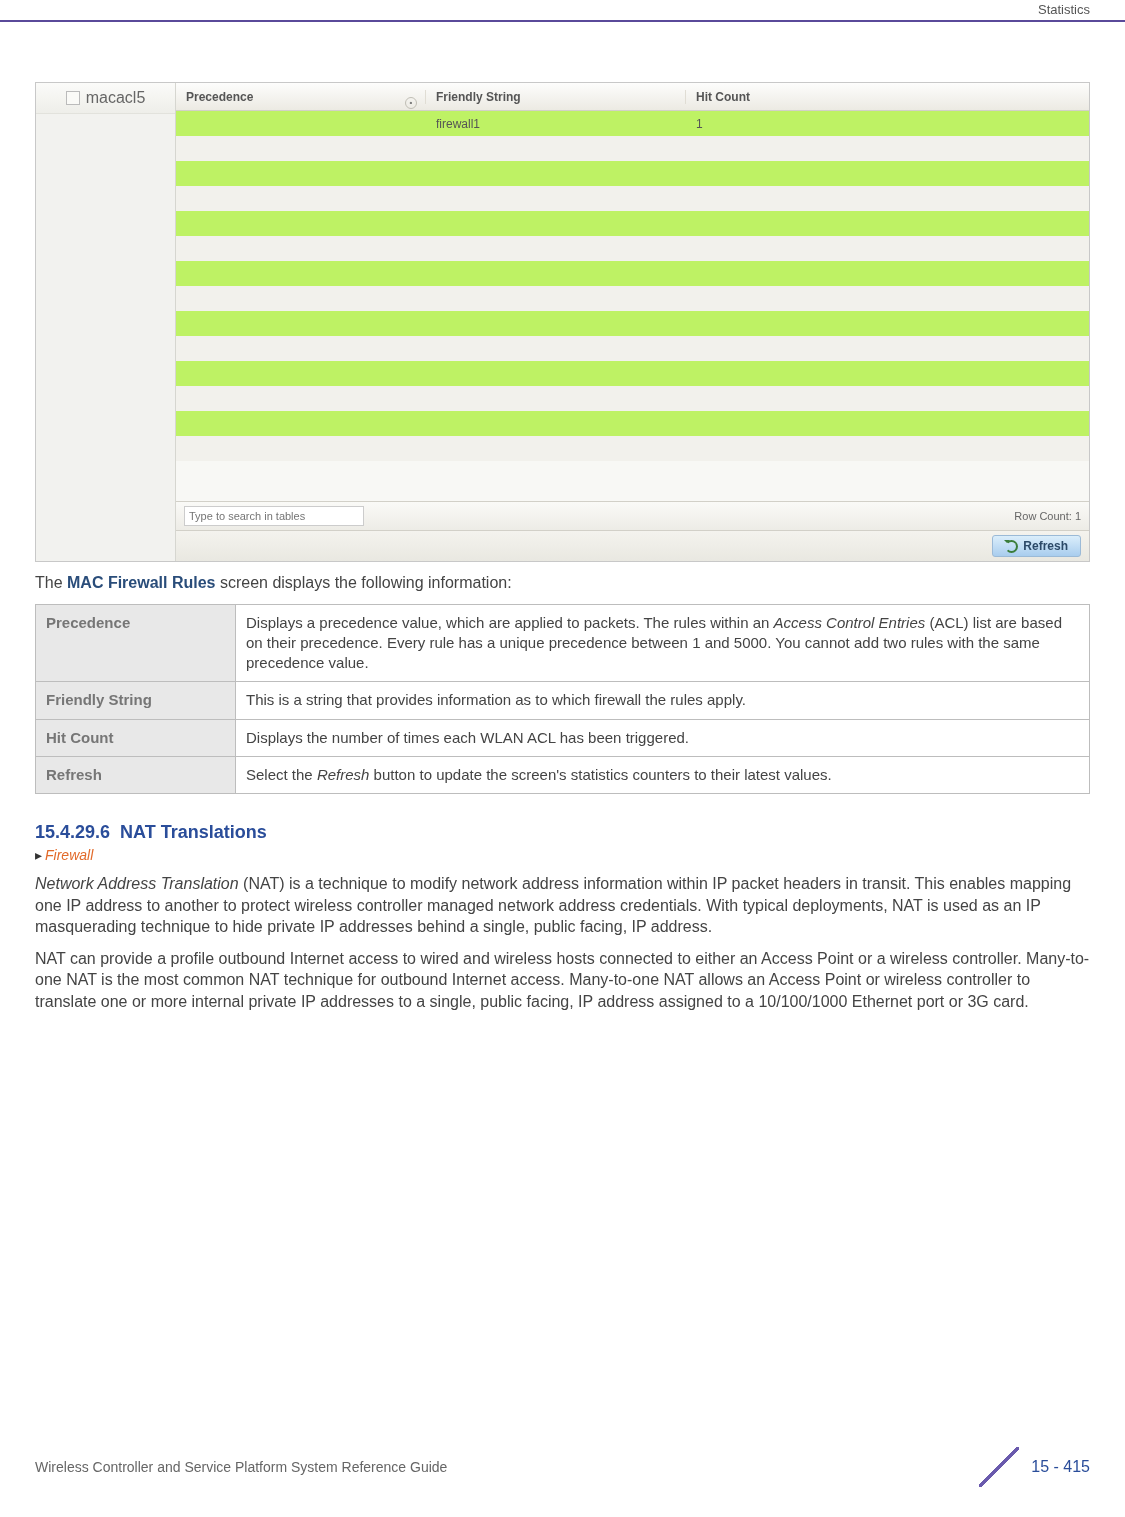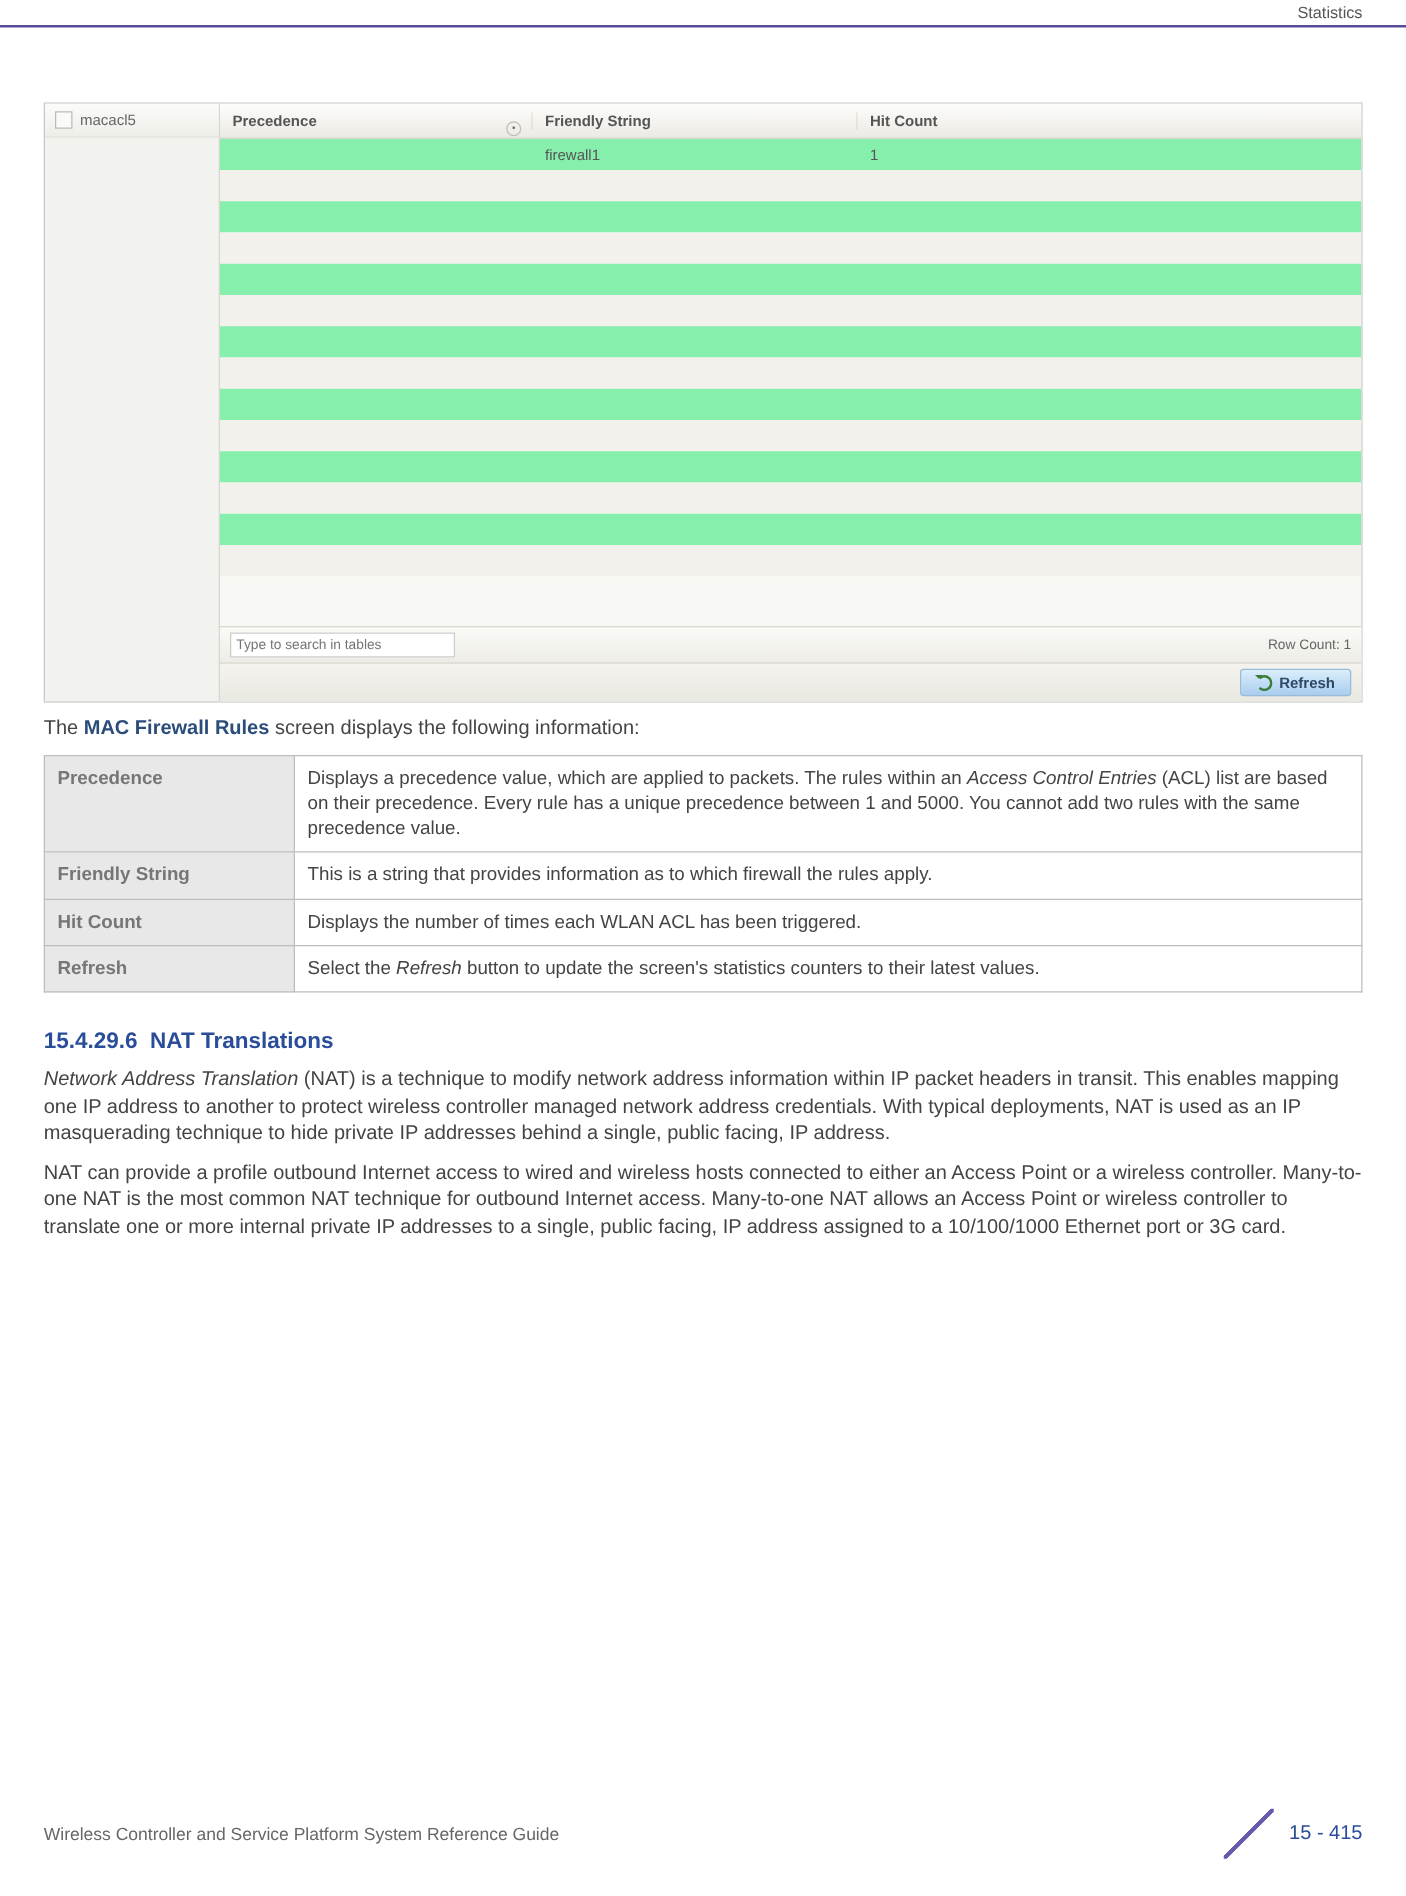--- a/index.html
+++ b/index.html
@@ -43,22 +43,23 @@
       border-right: 1px solid #d6d6d0;
       background: #f2f2ef;
     }
     .app-sidebar-item {
       display: flex;
       align-items: center;
       gap: 6px;
       padding: 6px 8px;
       border-bottom: 1px solid #e2e2dc;
       color: #666;
-      font-size: 12px;
+      font-size: 16px;
       background: linear-gradient(#fbfbf9,#eeeee9);
+      justify-content: center;
     }
     .app-sidebar-item .sq {
       width: 14px; height: 14px;
       border: 1px solid #bbb;
       background: #fafaf7;
       display: inline-block;
     }
     .app-main {
       flex: 1;
       display: flex;
@@ -92,21 +93,21 @@
     }
     .app-table-body {
       flex: 1;
       overflow: hidden;
       position: relative;
     }
     .app-row {
       display: flex;
       height: 25px;
       align-items: center;
-      background: #86efac;
+      background: #bef264;
     }
     .app-row:nth-child(even) { background: #f2f1ec; }
     .app-row .cell-prec { width: 250px; padding-left: 10px; }
     .app-row .cell-friend { width: 260px; padding-left: 10px; }
     .app-row .cell-hit { flex:1; padding-left: 10px; }
     .app-bottom {
       border-top: 1px solid #d2d0c8;
       background: #f3f2ed;
     }
     .app-search-row {
@@ -402,20 +403,23 @@
         <span>Select the </span><span class="italic">Refresh</span><span> button to update the screen's statistics counters to their latest values.</span>
       </td>
     </tr>
   </tbody>
     </table>
 
   <div class="section-head">
     <span>15.4.29.6</span>&nbsp;
     <span>NAT Translations</span>
   </div>
+  <div class="breadcrumb">
+    <span class="arrow">▸</span><span>Firewall</span>
+  </div>
 
   <p class="body">
     <span class="italic">Network Address Translation</span><span> (NAT) is a technique to modify network address information within IP packet headers in transit. This enables mapping one IP address to another to protect wireless controller managed network address credentials. With typical deployments, NAT is used as an IP masquerading technique to hide private IP addresses behind a single, public facing, IP address.</span>
   </p>
 
   <p class="body">NAT can provide a profile outbound Internet access to wired and wireless hosts connected to either an Access Point or a wireless controller. Many-to-one NAT is the most common NAT technique for outbound Internet access. Many-to-one NAT allows an Access Point or wireless controller to translate one or more internal private IP addresses to a single, public facing, IP address assigned to a 10/100/1000 Ethernet port or 3G card.</p>
 
 </div>
 
 <div class="footer">

